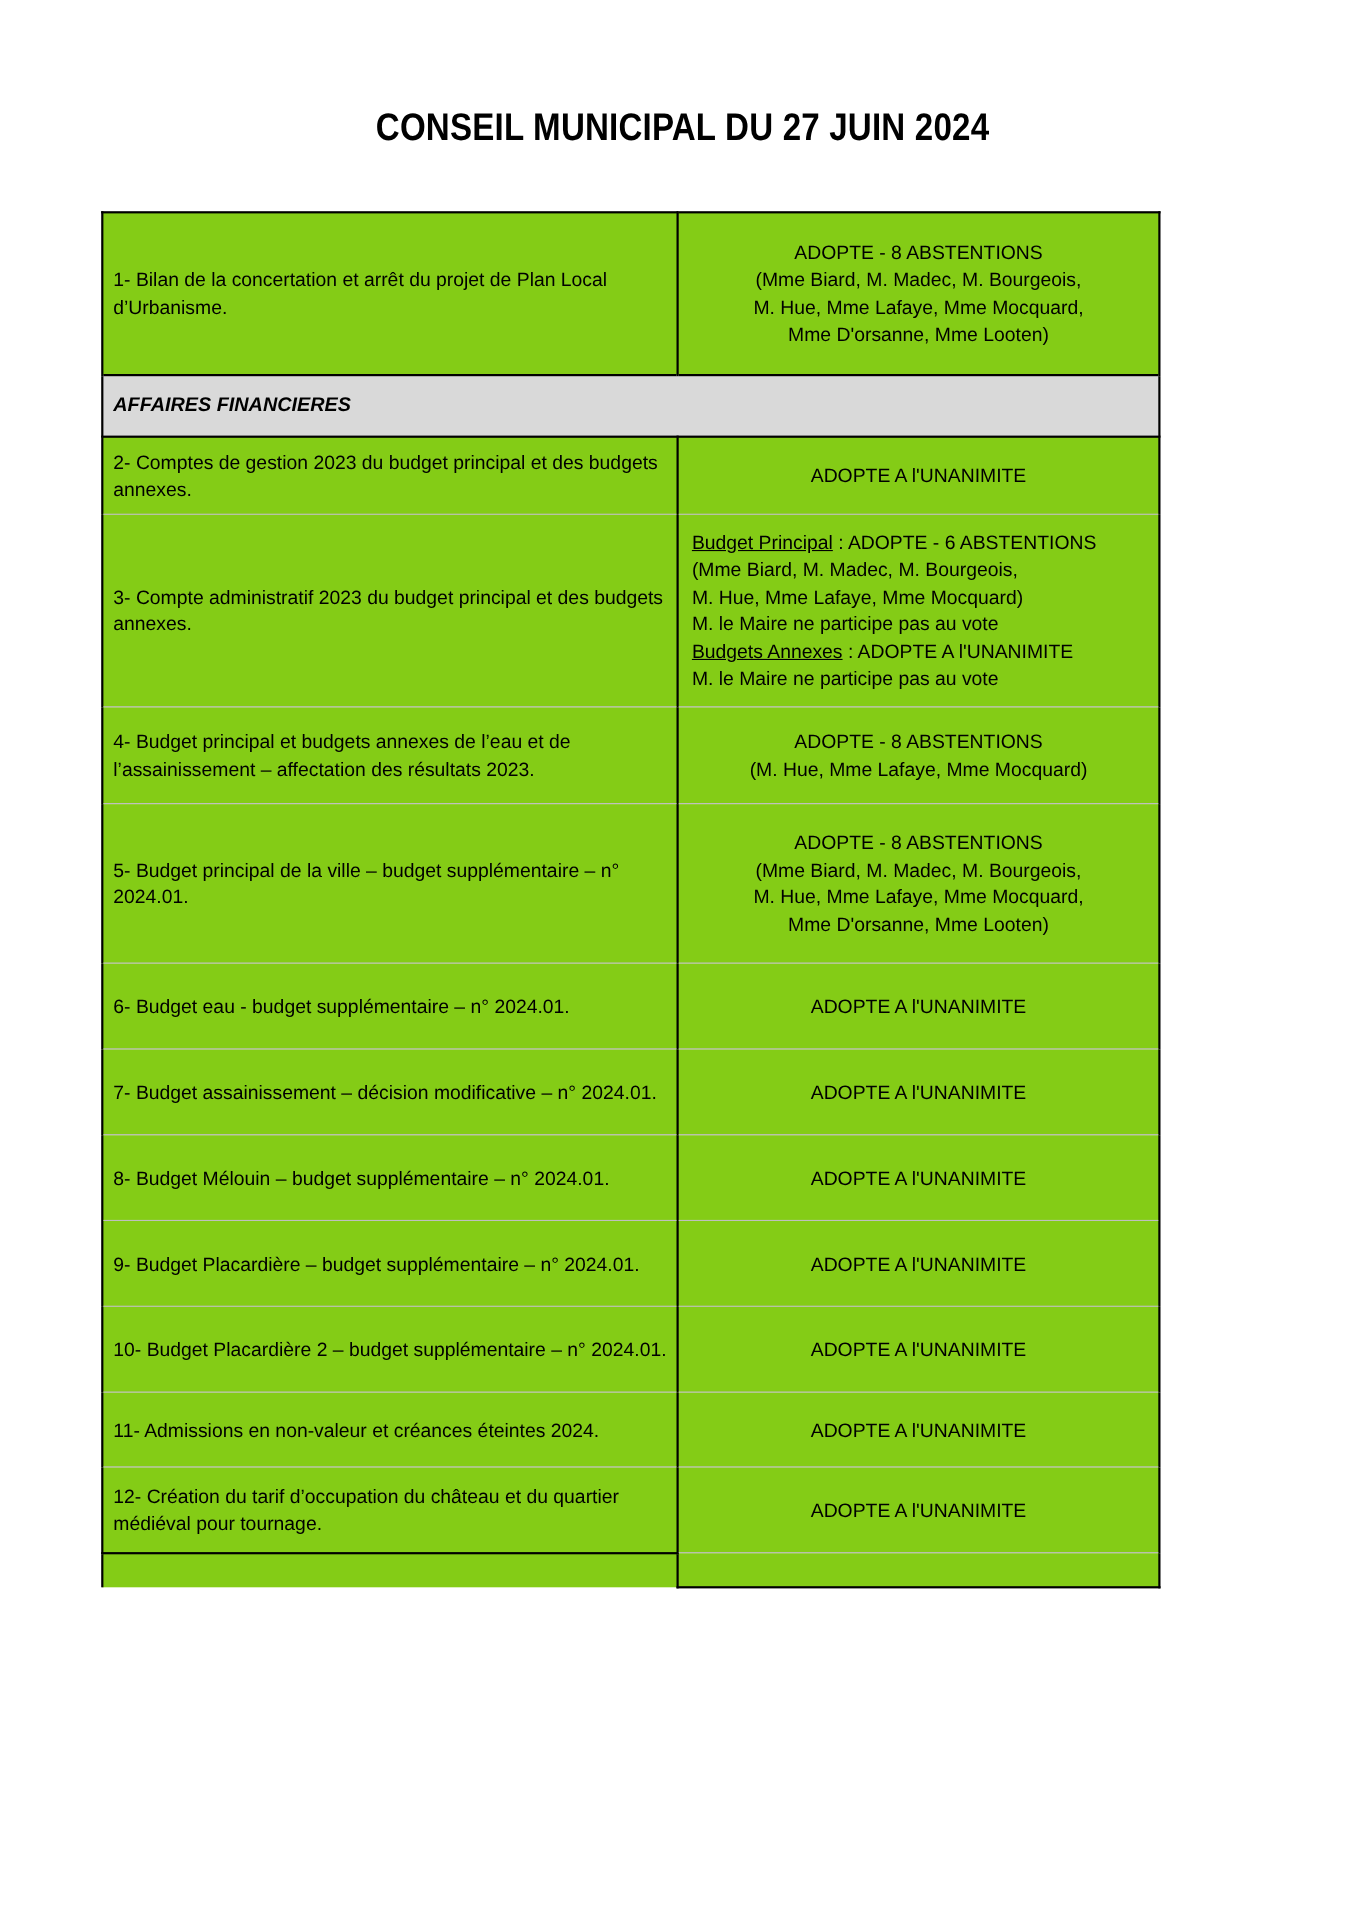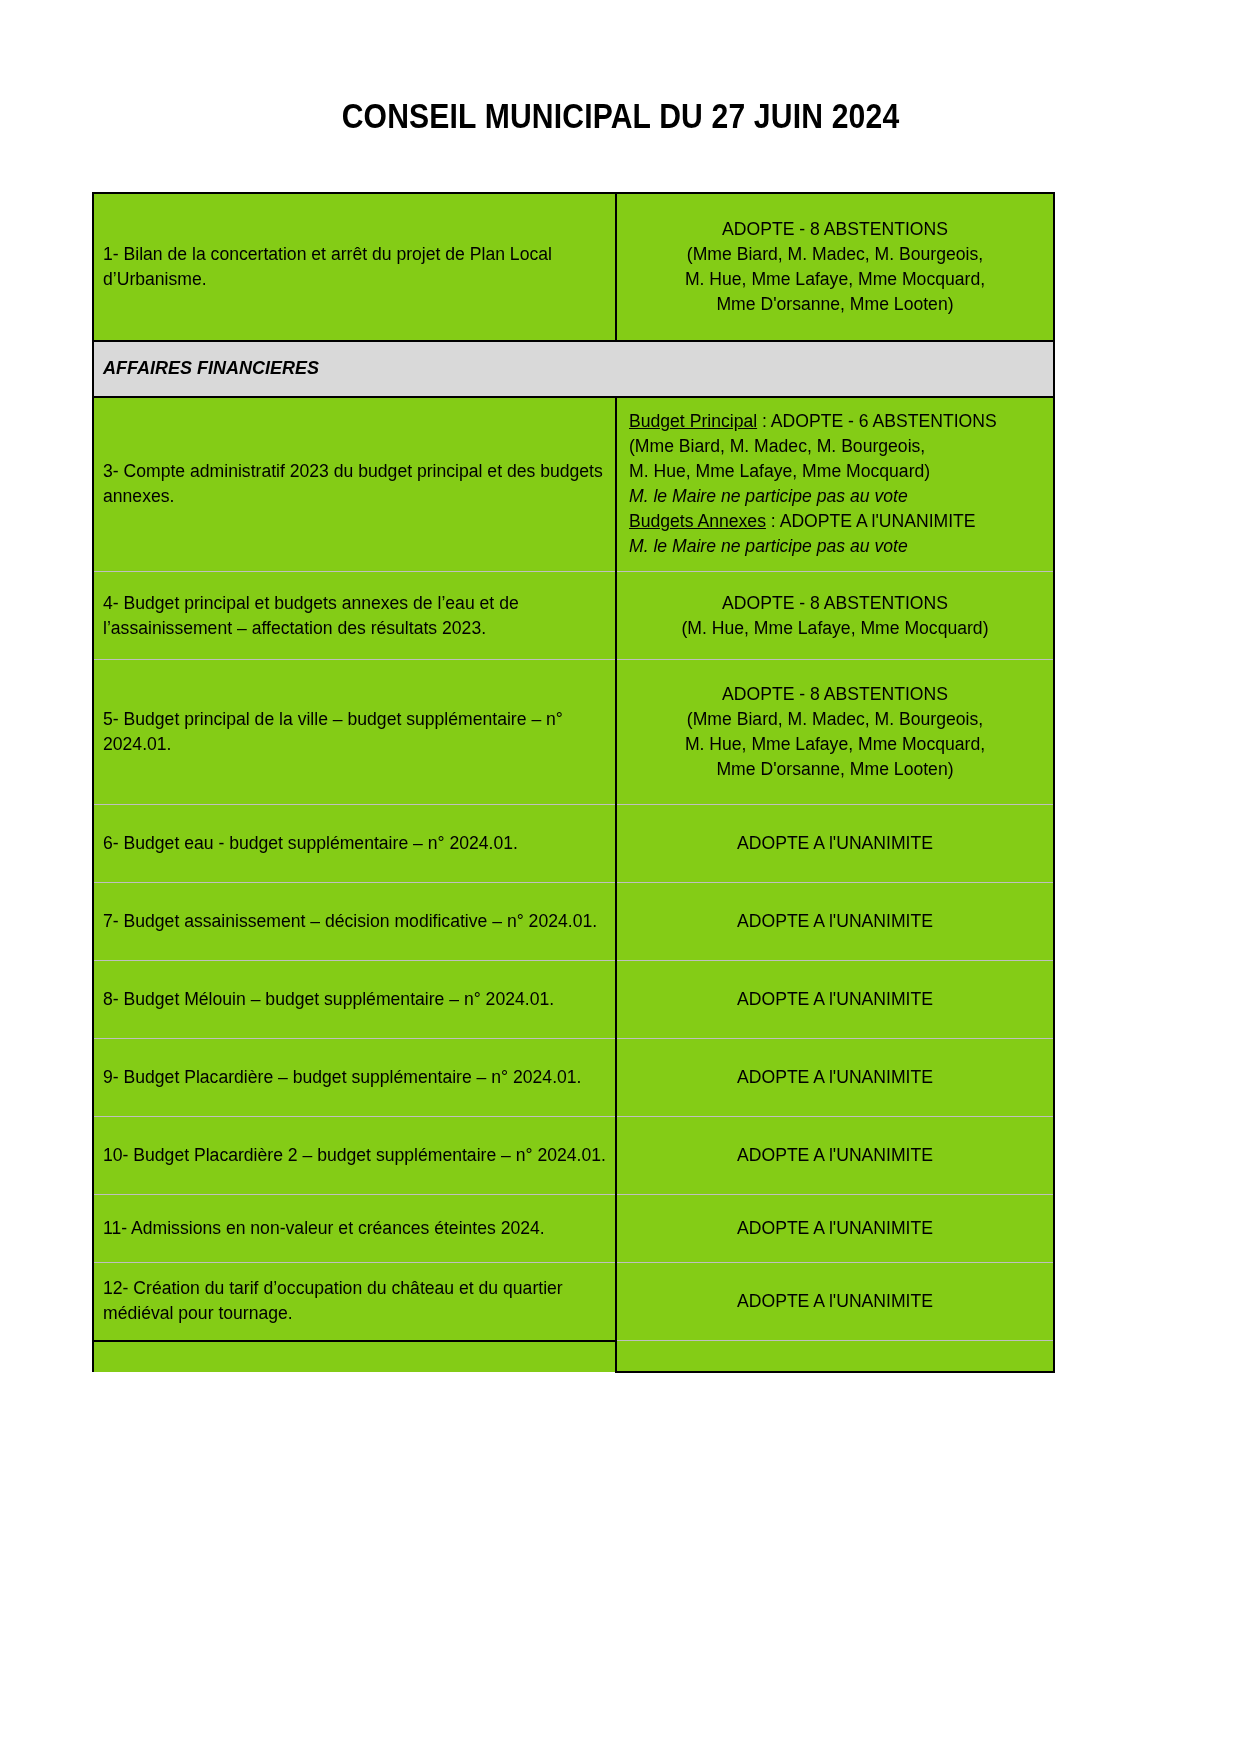--- a/index.html
+++ b/index.html
@@ -101,21 +101,21 @@
     padding: 0;
   }
   tr.tail-row td.col-item {
     border-left: 2px solid #000000;
     border-right: 0;
     border-bottom: 0;
     border-top: 0;
   }
   .cell-line { display: block; }
   .u { text-decoration: underline; }
-  .it { font-style: italic; }
+  .it { }
 </style>
 </head>
 <body>
 
 <div class="page">
 
   <div class="doc-title">CONSEIL MUNICIPAL DU 27 JUIN 2024</div>
 
   <div class="table-wrap">
     <table class="agenda">
@@ -124,20 +124,26 @@
             <td class="col-item">1- Bilan de la concertation et arrêt du projet de Plan Local d’Urbanisme.</td>
             <td class="col-result">
               <span class="cell-line">ADOPTE - 8 ABSTENTIONS</span>
               <span class="cell-line">(Mme Biard, M. Madec, M. Bourgeois,</span>
               <span class="cell-line">M. Hue, Mme Lafaye, Mme Mocquard,</span>
               <span class="cell-line">Mme D'orsanne, Mme Looten)</span>
             </td>
           </tr>
           <tr class="section-row">
             <td colspan="2">AFFAIRES FINANCIERES</td>
+          </tr>
+          <tr style="height: 70px;">
+            <td class="col-item">2- Comptes de gestion 2023 du budget principal et des budgets annexes.</td>
+            <td class="col-result">
+              <span class="cell-line">ADOPTE A l'UNANIMITE</span>
+            </td>
           </tr>
           <tr style="height: 175px;">
             <td class="col-item">3- Compte administratif 2023 du budget principal et des budgets annexes.</td>
             <td class="col-result left-align">
               <span class="cell-line"><span class="u">Budget Principal</span><span> : ADOPTE - 6 ABSTENTIONS</span></span>
               <span class="cell-line"><span>(Mme Biard, M. Madec, M. Bourgeois,</span></span>
               <span class="cell-line"><span>M. Hue, Mme Lafaye, Mme Mocquard)</span></span>
               <span class="cell-line"><span class="it">M. le Maire ne participe pas au vote</span></span>
               <span class="cell-line"><span class="u">Budgets Annexes</span><span> : ADOPTE A l'UNANIMITE</span></span>
               <span class="cell-line"><span class="it">M. le Maire ne participe pas au vote</span></span>

